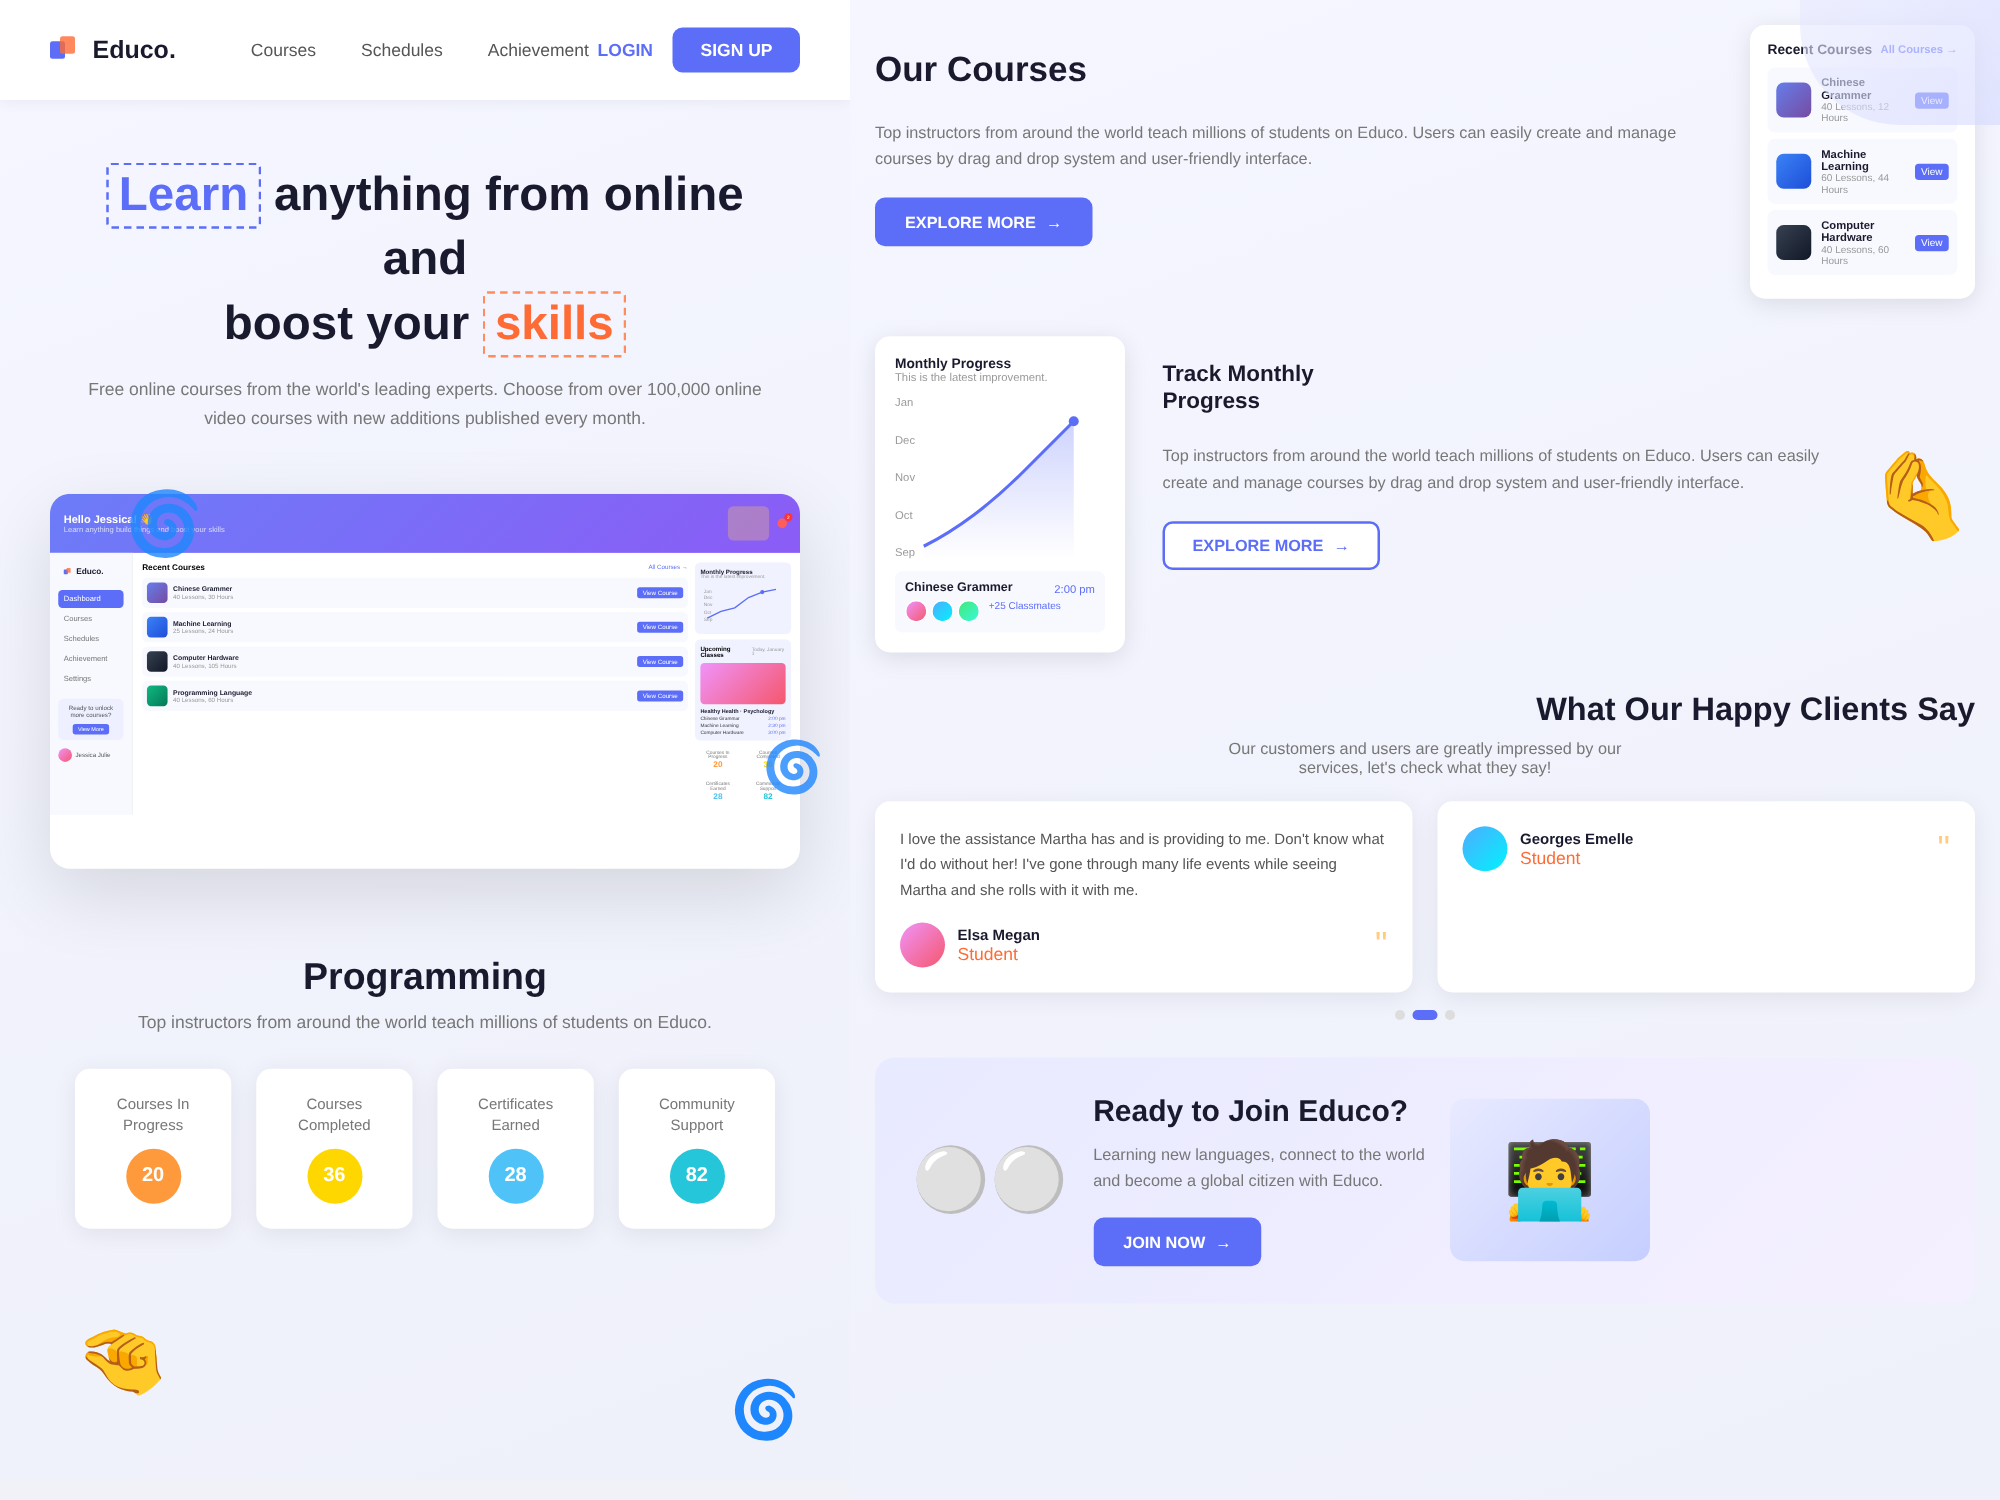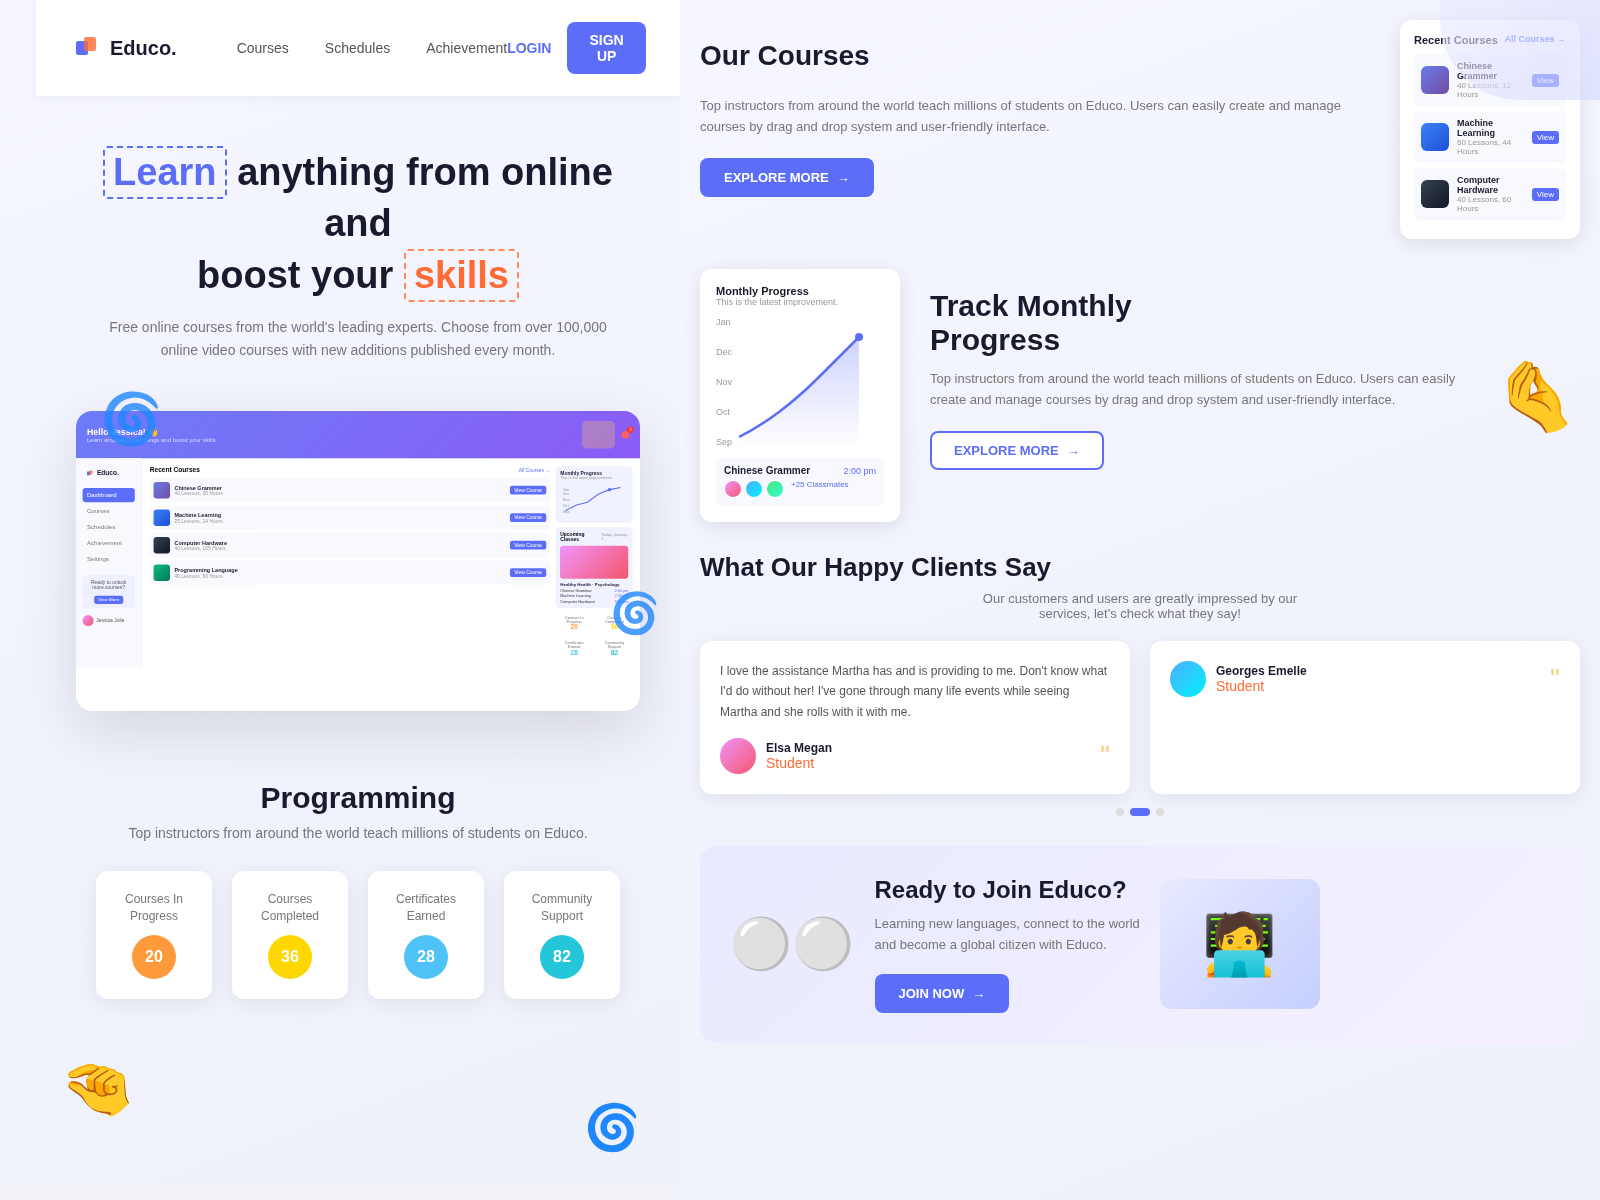--- a/index.html
+++ b/index.html
@@ -3,21 +3,20 @@
   <meta charset="utf-8">
   <style>
     * { margin: 0; padding: 0; box-sizing: border-box; }
     body { font-family: 'Segoe UI', Arial, sans-serif; background: #f0f2f8; width: 1600px; min-height: 1200px; overflow-x: hidden; }
 
     
     .left-panel {
       position: absolute; left: 0; top: 0; width: 680px; height: 1184px;
       background: linear-gradient(160deg, #f5f6ff 0%, #eef0fa 100%);
       overflow: hidden;
-      padding-left: 36px;
     }
 
     
     .navbar {
       display: flex; align-items: center; padding: 22px 40px; background: white;
       box-shadow: 0 2px 10px rgba(0,0,0,0.05);
     }
     .logo { display: flex; align-items: center; gap: 6px; font-weight: 700; font-size: 20px; color: #1a1a2e; margin-right: 60px; }
     .logo-icon { width: 28px; height: 22px; position: relative; }
     .logo-icon::before { content: ''; position: absolute; left:0; top:4px; width:12px; height:14px; background:#5c6ef8; border-radius:2px; }
@@ -122,26 +121,26 @@
     .monthly-widget { background: white; border-radius: 12px; padding: 16px; box-shadow: 0 4px 20px rgba(0,0,0,0.1); width: 200px; }
     .monthly-widget-title { font-size: 11px; font-weight: 700; color: #1a1a2e; }
     .monthly-widget-sub { font-size: 9px; color: #999; margin-bottom: 10px; }
     .monthly-footer { margin-top: 10px; background: #f8f9ff; border-radius: 6px; padding: 8px; }
     .monthly-footer-title { font-size: 10px; font-weight: 600; color: #1a1a2e; }
     .monthly-footer-time { font-size: 9px; color: #5c6ef8; }
     .monthly-footer-avatars { display: flex; gap: 3px; margin-top: 4px; }
     .avatar-sm { width: 18px; height: 18px; border-radius: 50%; background: #ddd; border: 1px solid white; }
 
     .track-text { flex: 1; padding: 20px 0; }
-    .track-text h2 { font-size: 30px; font-weight: 700; color: #1a1a2e; margin-bottom: 12px; }
+    .track-text h2 { font-size: 18px; font-weight: 700; color: #1a1a2e; margin-bottom: 24px; }
     .track-text p { color: #777; font-size: 13px; line-height: 1.6; margin-bottom: 20px; }
 
     
     .testimonials { margin-bottom: 30px; }
-    .testimonials h2 { font-size: 26px; font-weight: 700; color: #1a1a2e; text-align: left; margin-bottom: 8px; }
+    .testimonials h2 { font-size: 26px; font-weight: 700; color: #1a1a2e; text-align: right; margin-bottom: 8px; }
     .testimonials > p { color: #777; font-size: 13px; text-align: center; margin-bottom: 20px; }
     .testimonial-cards { display: flex; gap: 20px; }
     .testimonial-card {
       flex: 1; background: white; border-radius: 12px; padding: 20px;
       box-shadow: 0 4px 20px rgba(0,0,0,0.07);
     }
     .testimonial-text { font-size: 12px; color: #555; line-height: 1.7; margin-bottom: 16px; }
     .testimonial-author { display: flex; align-items: center; gap: 10px; }
     .author-avatar { width: 36px; height: 36px; border-radius: 50%; background: linear-gradient(135deg, #f093fb, #f5576c); }
     .author-avatar-2 { background: linear-gradient(135deg, #4facfe, #00f2fe); }

